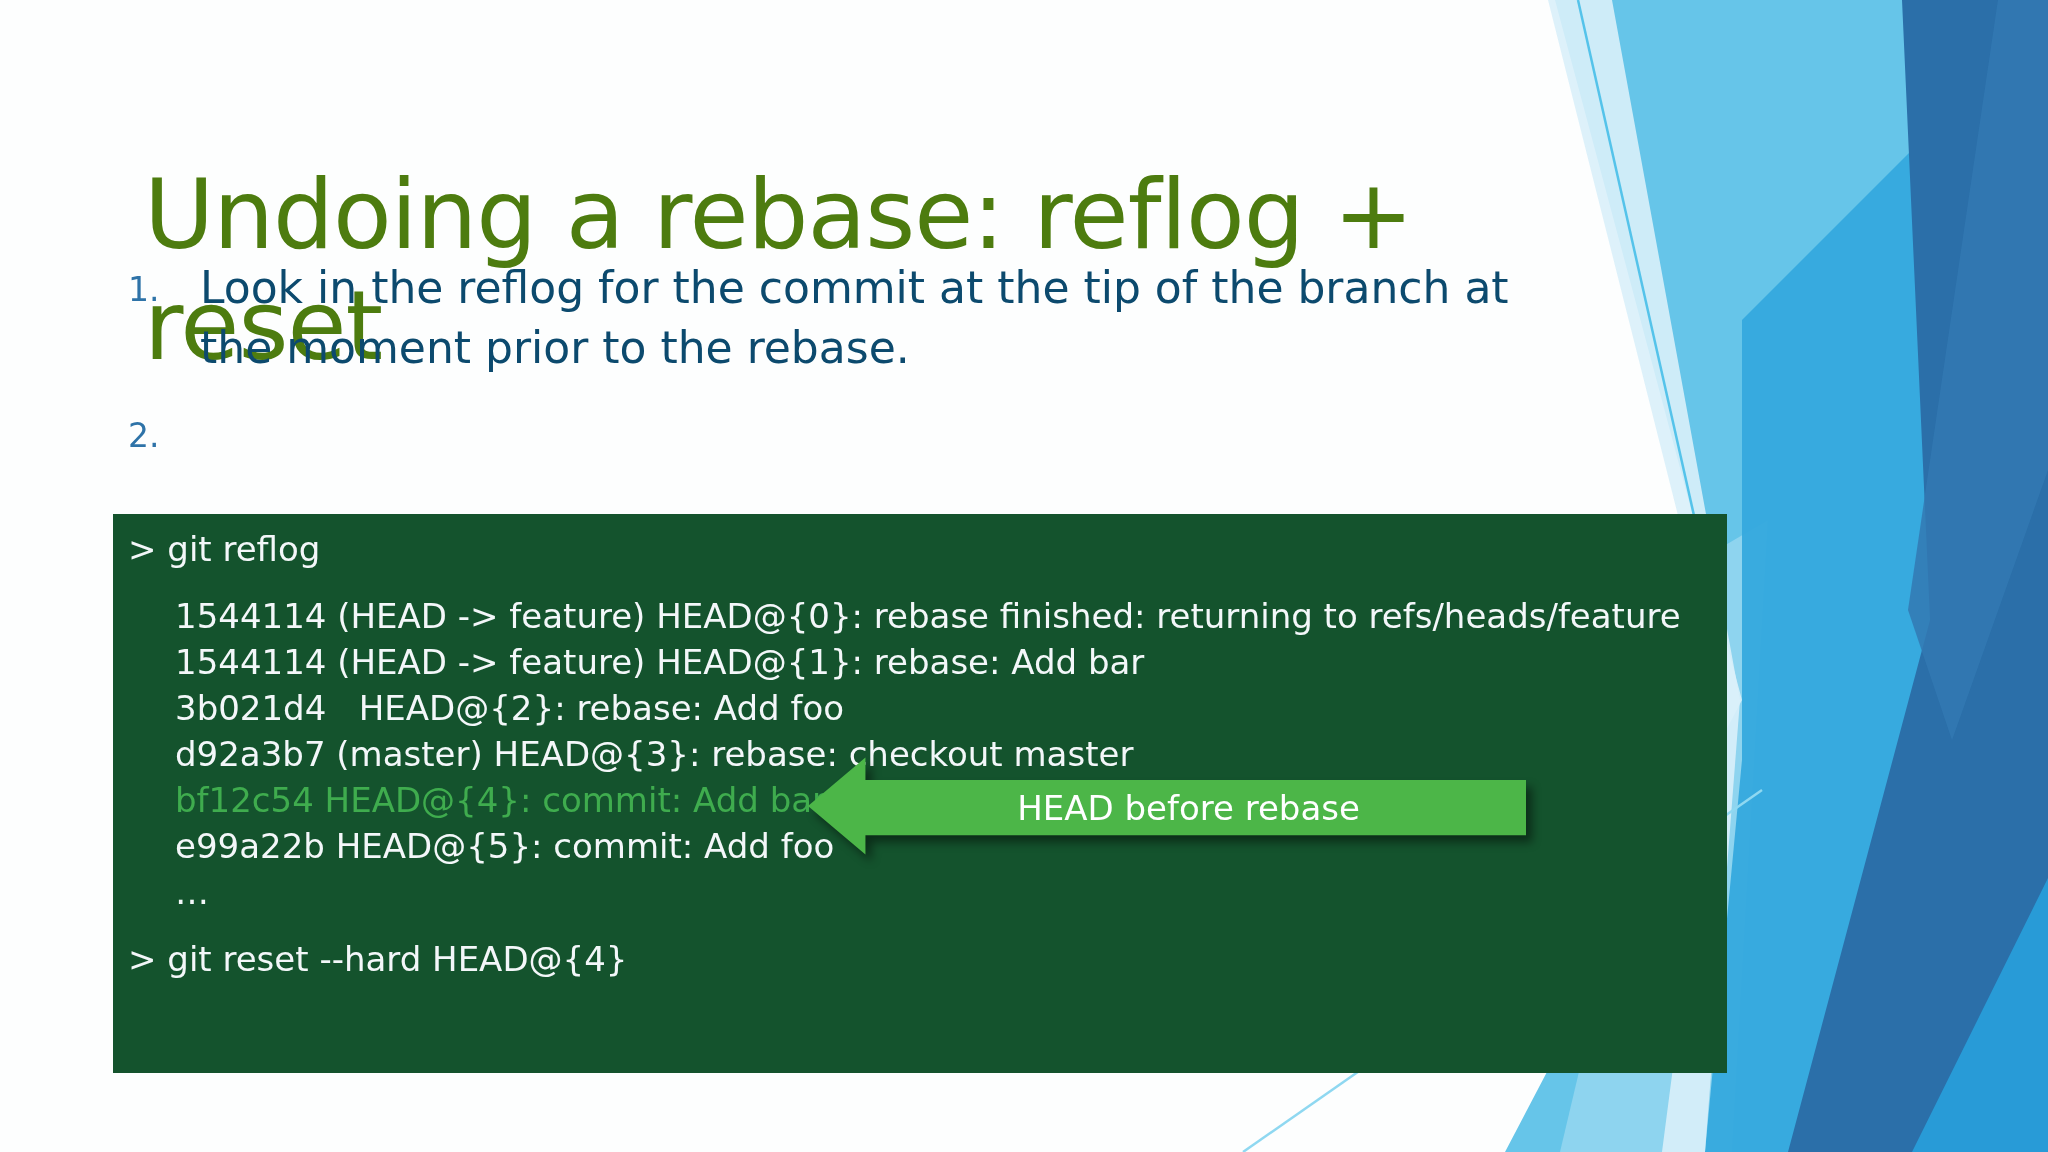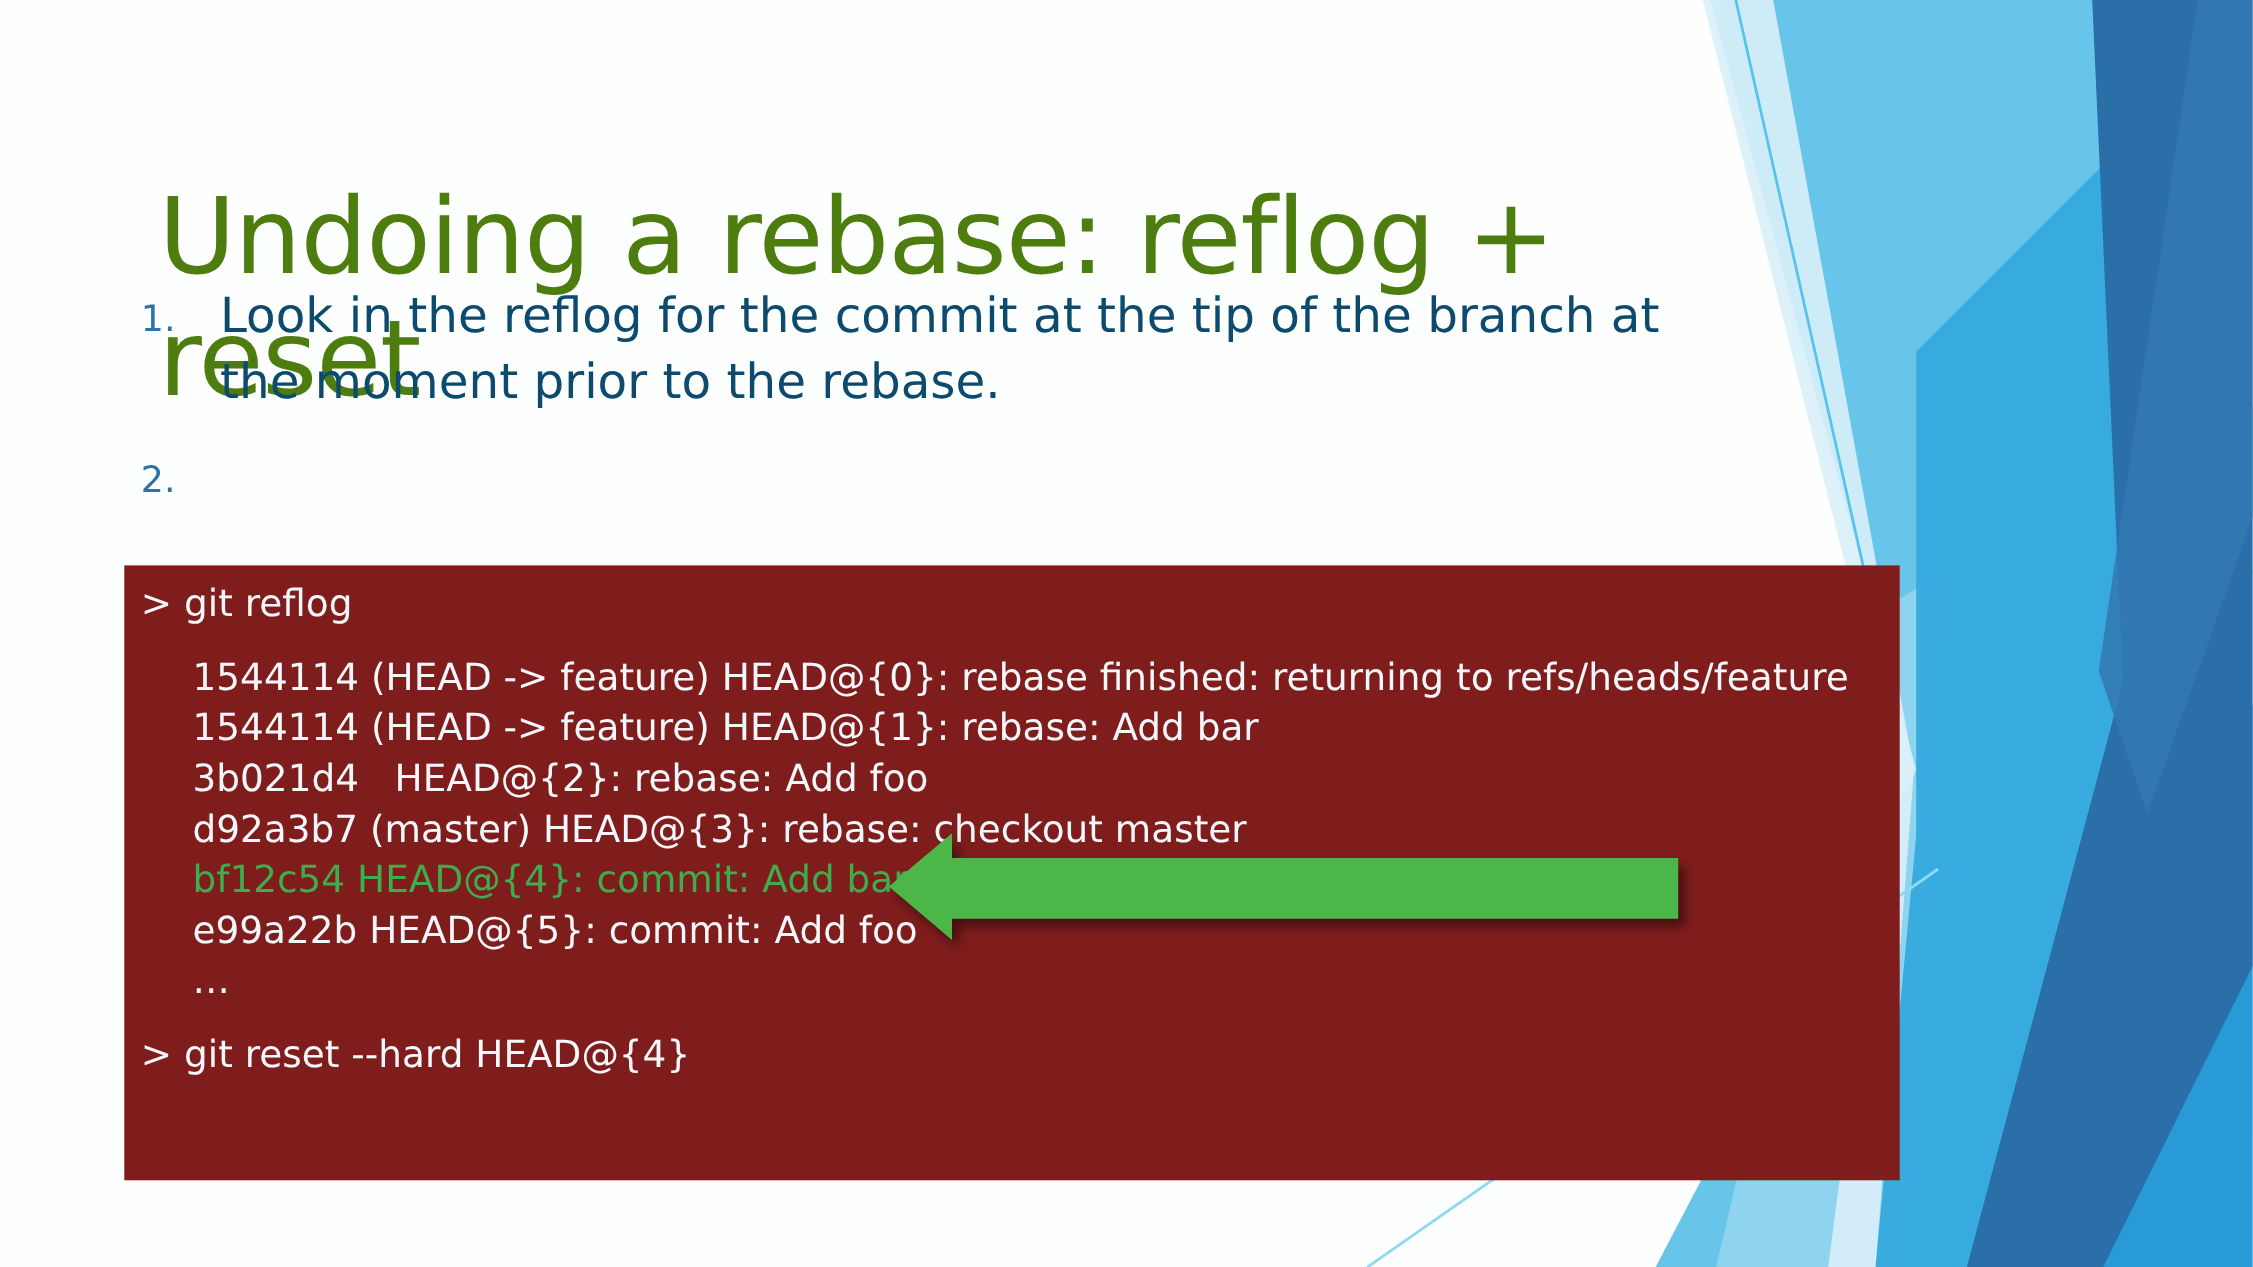--- a/index.html
+++ b/index.html
@@ -20,21 +20,21 @@
   .steps{position:absolute;left:128px;top:258px;width:1400px;}
   .step{display:flex;align-items:flex-start;margin-bottom:26px;}
   .step-number{
     width:72px;flex:0 0 72px;color:#2e73a8;font-size:33px;line-height:60px;
     padding-top:2px;
   }
   .step-text{color:#0c4a6e;font-size:44px;line-height:60px;}
   
   .terminal{
     position:absolute;left:113px;top:514px;width:1614px;height:559px;
-    background:#7f1d1d;box-sizing:border-box;
+    background:#14532d;box-sizing:border-box;
     padding:12px 0 0 15px;
     font-size:34px;line-height:46px;color:#f3f7f9;
   }
   .term-line{white-space:pre;}
   .term-output{padding-left:47px;}
   .term-gap{height:21px;}
   .term-highlight{color:#3fac4e;}
   
   .callout-arrow{
     position:absolute;left:808px;top:752px;width:718px;height:108px;
@@ -94,13 +94,14 @@
   <div class="term-line term-output">d92a3b7 (master) HEAD@{3}: rebase: checkout master</div>
   <div class="term-line term-output term-highlight">bf12c54 HEAD@{4}: commit: Add bar</div>
   <div class="term-line term-output">e99a22b HEAD@{5}: commit: Add foo</div>
   <div class="term-line term-output">…</div>
   <div class="term-gap"></div>
   <div class="term-line term-command">&gt; git reset --hard HEAD@{4}</div>
 </div>
 
 <div class="callout-arrow">
   <div class="arrow-shape"></div>
+  <div class="arrow-label">HEAD before rebase</div>
 </div>
 
 </body></html>

